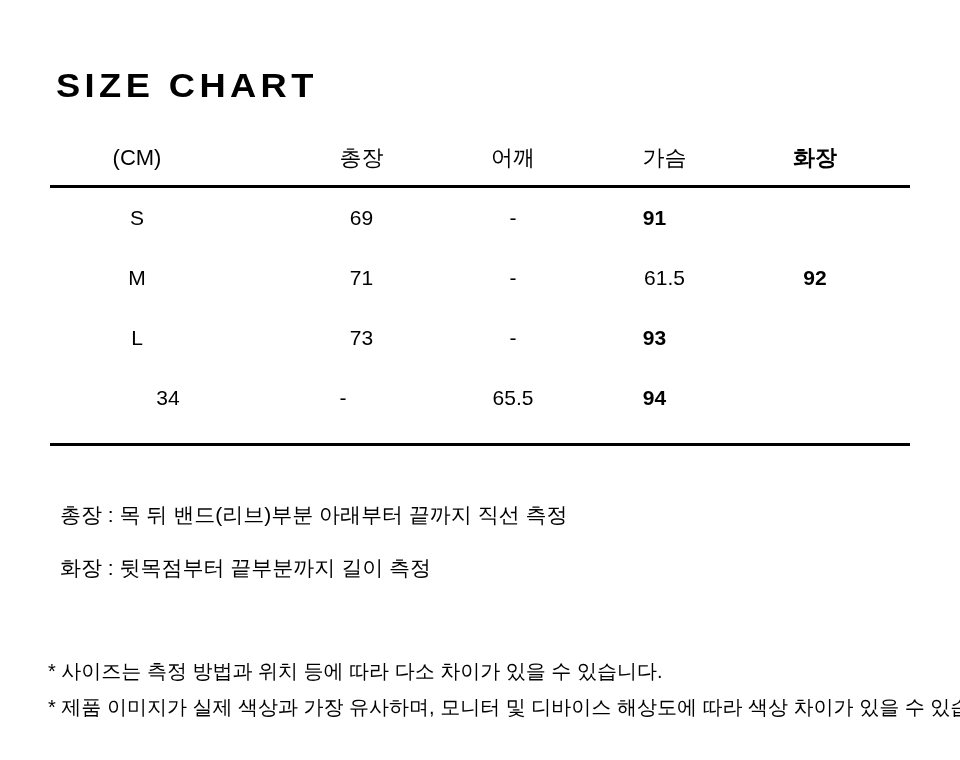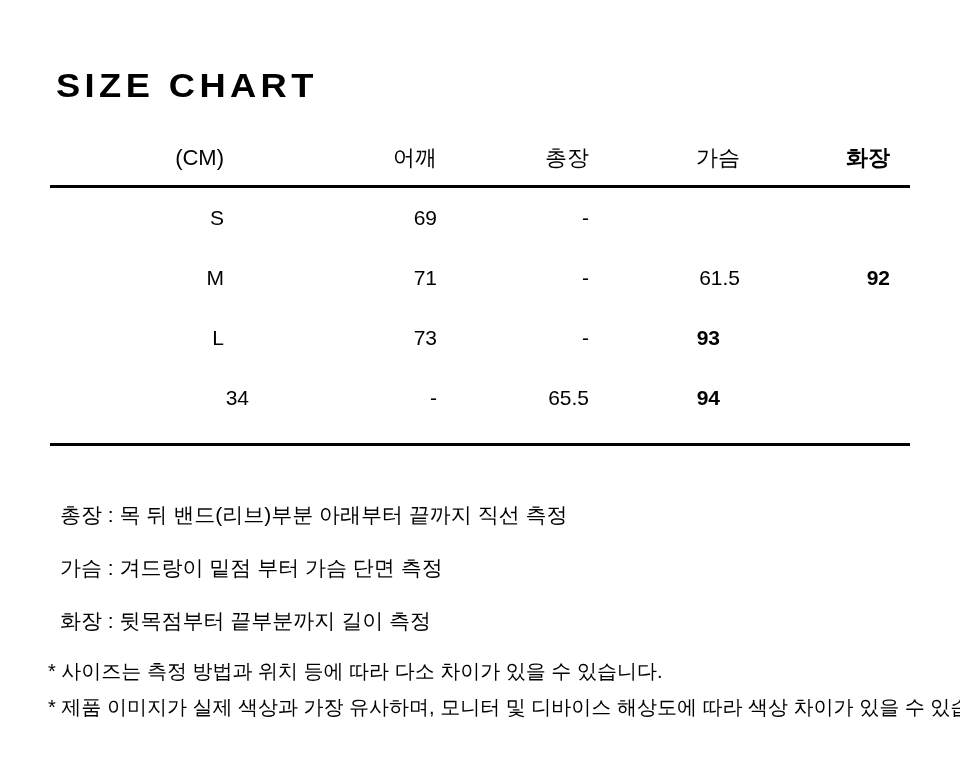--- a/index.html
+++ b/index.html
@@ -50,21 +50,21 @@
     border-bottom: 3px solid #000;
   }
   .trow {
     display: grid;
     grid-template-columns: 199px 188px 152px 151px 170px;
     height: 60px;
     align-items: center;
     font-size: 21px;
   }
   .cell {
-    text-align: right;
+    text-align: center;
     line-height: 1.2;
   }
   .cell.c1 { padding-right: 25px; }
   .cell.c2 { padding-left: 37px; }
   .cell.c5 { padding-right: 20px; font-weight: bold; }
 
   
   .guide {
     position: absolute;
     top: 482px;
@@ -91,30 +91,31 @@
   }
 </style>
 </head>
 <body>
 
 <h1 class="page-title">SIZE CHART</h1>
 
 <div class="size-table">
   <div class="thead">
     <div class="cell c1">(CM)</div>
+    <div class="cell c2">총장</div>
     <div class="cell c3">어깨</div>
-    <div class="cell c2">총장</div>
     <div class="cell c4">가슴</div>
     <div class="cell c5">화장</div>
   </div>
   <div class="tbody">
     <div class="trow">
       <div class="cell c1">S</div>
       <div class="cell c2">69</div>
       <div class="cell c3">-</div>
+      <div class="cell c5">91</div>
     </div>
     <div class="trow">
       <div class="cell c1">M</div>
       <div class="cell c2">71</div>
       <div class="cell c3">-</div>
       <div class="cell c4">61.5</div>
       <div class="cell c5">92</div>
     </div>
     <div class="trow">
       <div class="cell c1">L</div>
@@ -126,20 +127,19 @@
       <div class="cell c2">34</div>
       <div class="cell c3">-</div>
       <div class="cell c4">65.5</div>
       <div class="cell c5">94</div>
     </div>
   </div>
 </div>
 
 <div class="guide">
   <p>총장 : 목 뒤 밴드(리브)부분 아래부터 끝까지 직선 측정</p>
-  <p>가슴 : 겨드랑이 밑점 부터 가슴 단면 측정</p>
   <p>화장 : 뒷목점부터 끝부분까지 길이 측정</p>
 </div>
 
 <div class="notes">
   <p>* 사이즈는 측정 방법과 위치 등에 따라 다소 차이가 있을 수 있습니다.</p>
   <p>* 제품 이미지가 실제 색상과 가장 유사하며, 모니터 및 디바이스 해상도에 따라 색상 차이가 있을 수 있습니다.</p>
 </div>
 
 </body></html>

